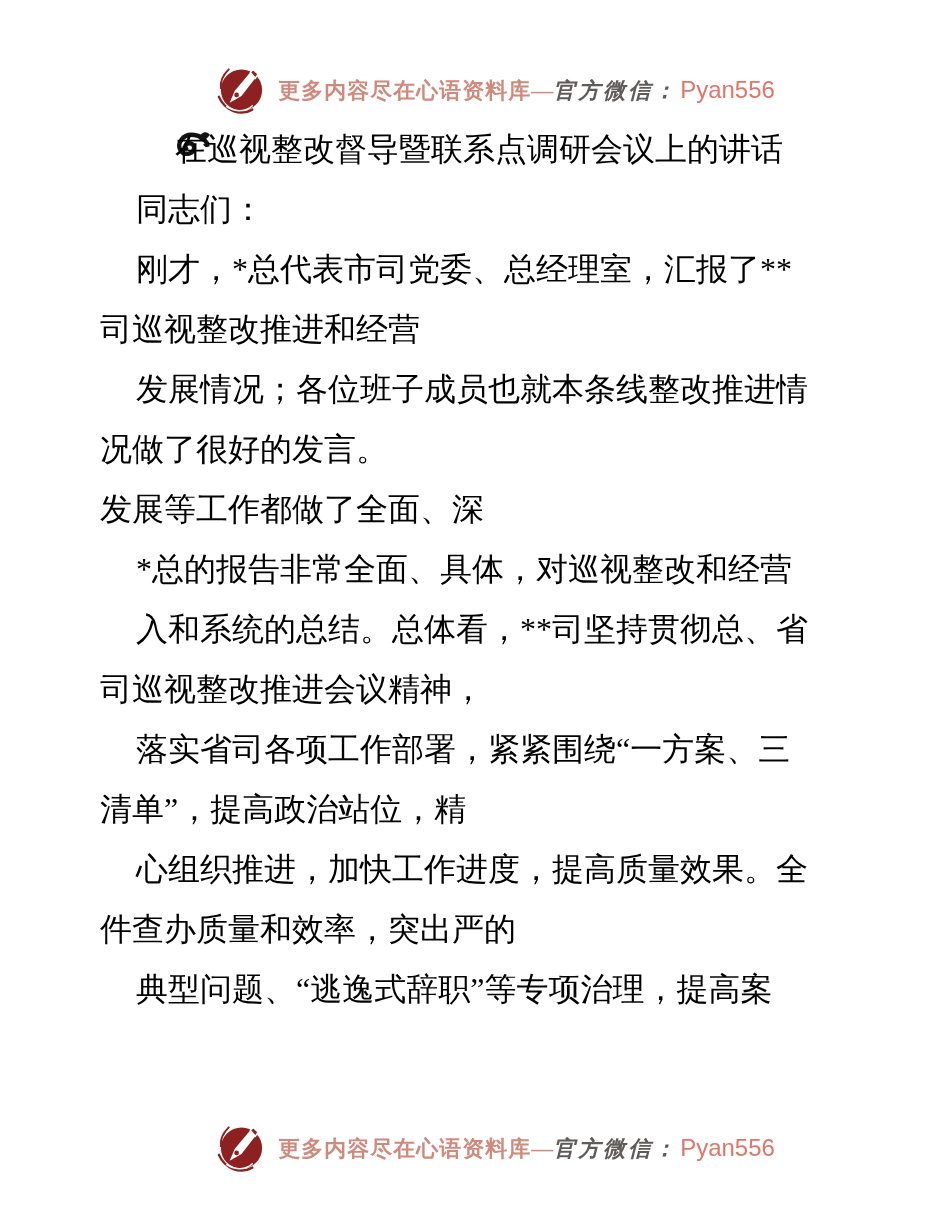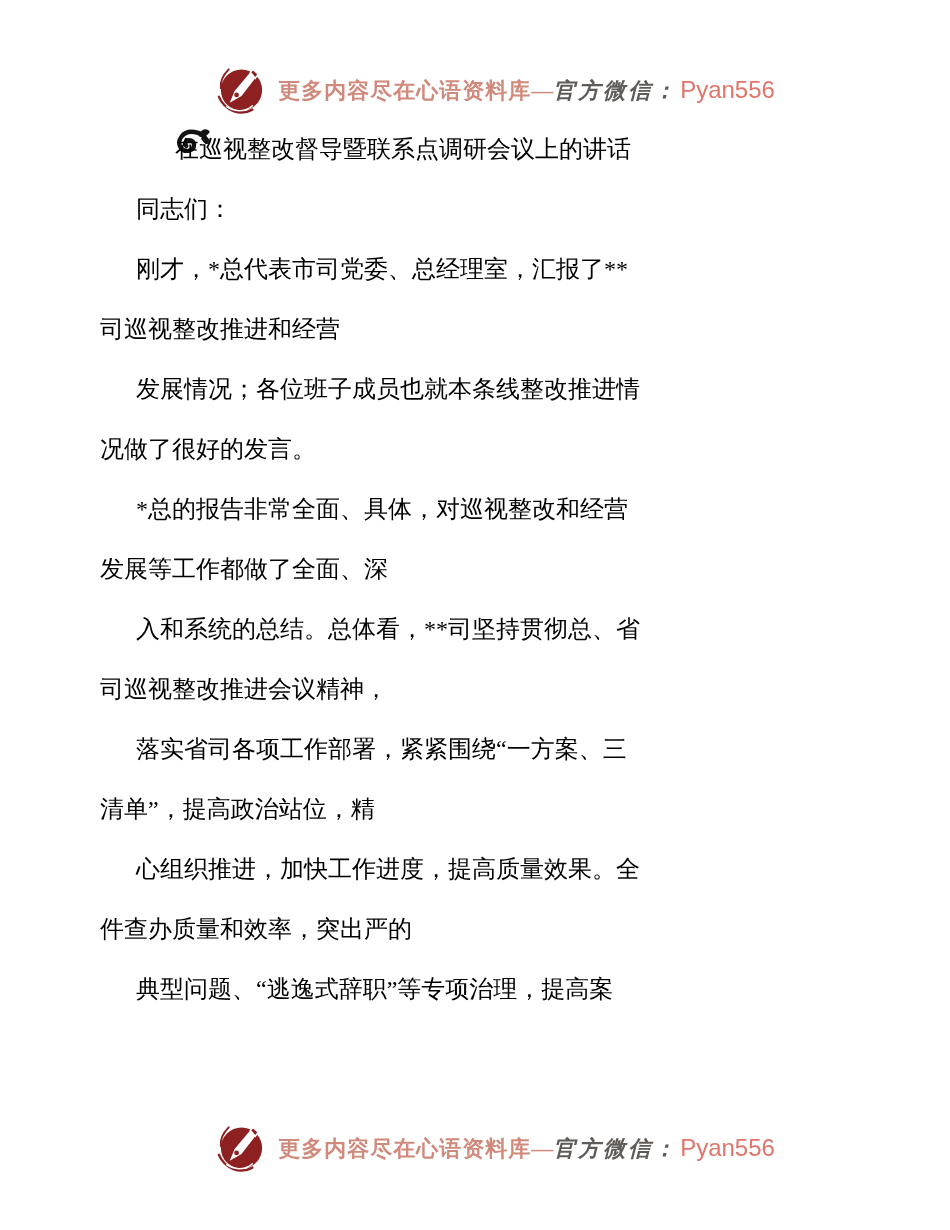--- a/index.html
+++ b/index.html
@@ -53,21 +53,21 @@
     font-size: 24px;
     margin-left: 2px;
   }
 
   
   .content {
     position: absolute;
     top: 119px;
     left: 100px;
     width: 756px;
-    font-size: 24px;
+    font-size: 32px;
     line-height: 60px;
     color: var(--text, #000000);
     font-family: "Liberation Serif", serif;
   }
   .line { height: 60px; }
   .line.indent { text-indent: 36px; }
 
   .orn {
     display: inline-block;
     width: 38px; height: 32px;
@@ -105,22 +105,22 @@
         <path d="M33 14 C36 12 39 13 40 16 C37 18 34 17 33 14 Z" fill="currentColor"></path>
       </svg>
     </span><span>在巡视整改督导暨联系点调研会议上的讲话</span>
   </div>
 
   <div class="line indent">同志们：</div>
   <div class="line indent">刚才，*总代表市司党委、总经理室，汇报了**</div>
   <div class="line">司巡视整改推进和经营</div>
   <div class="line indent">发展情况；各位班子成员也就本条线整改推进情</div>
   <div class="line">况做了很好的发言。</div>
+  <div class="line">发展等工作都做了全面、深</div>
   <div class="line indent">*总的报告非常全面、具体，对巡视整改和经营</div>
-  <div class="line">发展等工作都做了全面、深</div>
   <div class="line indent">入和系统的总结。总体看，**司坚持贯彻总、省</div>
   <div class="line">司巡视整改推进会议精神，</div>
   <div class="line indent">落实省司各项工作部署，紧紧围绕“一方案、三</div>
   <div class="line">清单”，提高政治站位，精</div>
   <div class="line indent">心组织推进，加快工作进度，提高质量效果。全</div>
   <div class="line">件查办质量和效率，突出严的</div>
   <div class="line indent">典型问题、“逃逸式辞职”等专项治理，提高案</div>
 </div>
 
 <div class="watermark footer-mark">

